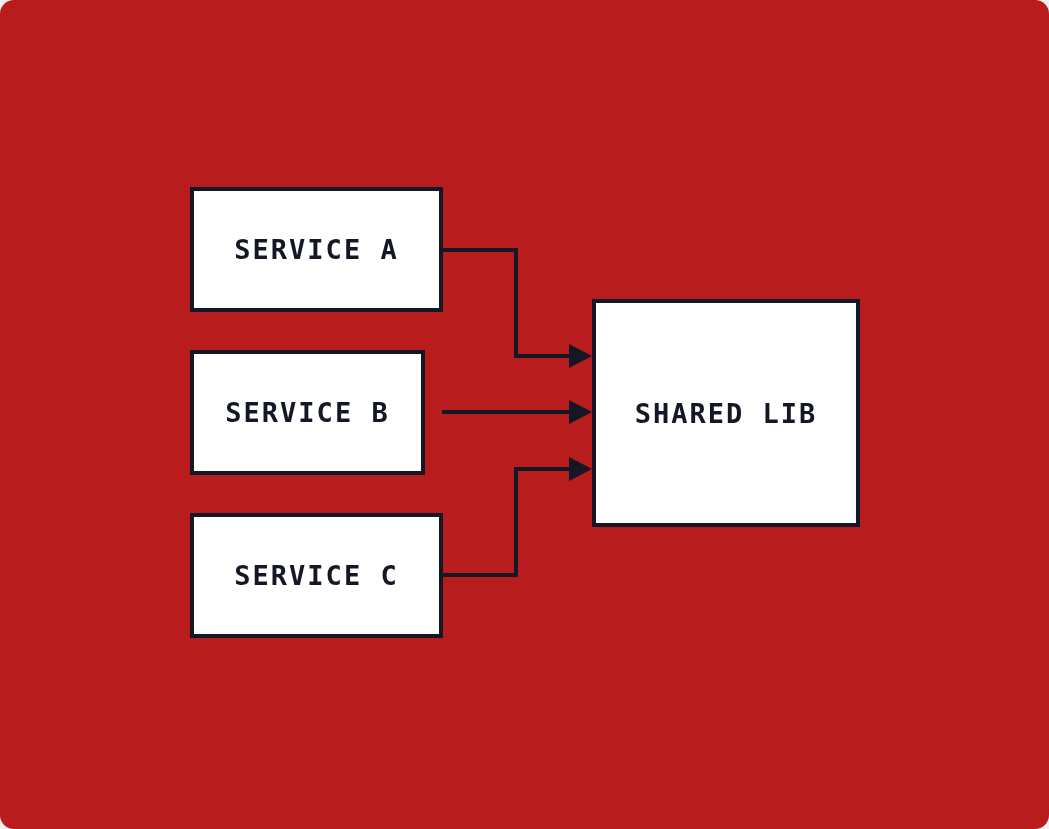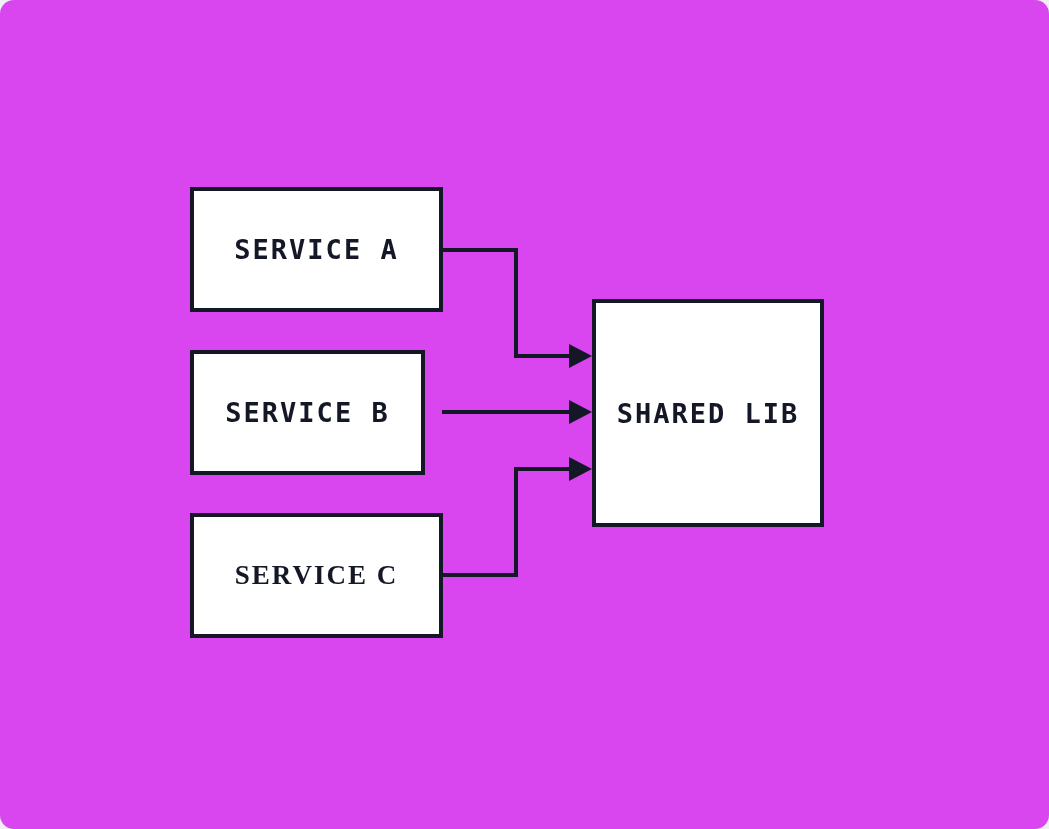--- a/index.html
+++ b/index.html
@@ -5,21 +5,21 @@
   html, body {
     margin: 0;
     padding: 0;
     background: #eef0f2;
     font-family: "DejaVu Sans Mono", "Liberation Mono", monospace;
   }
   .canvas {
     position: relative;
     width: 1049px;
     height: 829px;
-    background: #d946ef;
+    background: #b91c1c;
     border-radius: 14px;
     overflow: hidden;
   }
   .edges-layer {
     position: absolute;
     left: 0;
     top: 0;
     width: 1049px;
     height: 829px;
   }
@@ -46,22 +46,22 @@
   .node-label {
     color: #131726;
     font-weight: 700;
     font-size: 27px;
     letter-spacing: 2px;
     white-space: nowrap;
     user-select: none;
   }
   .node-service-a { left: 190px; top: 187px; width: 253px; height: 125px; }
   .node-service-b { left: 190px; top: 350px; width: 235px; height: 125px; }
-  .node-service-c { left: 190px; top: 513px; width: 253px; height: 125px; font-family: Liberation Serif, serif; }
-  .node-shared-lib { left: 592px; top: 299px; width: 232px; height: 228px; }
+  .node-service-c { left: 190px; top: 513px; width: 253px; height: 125px; }
+  .node-shared-lib { left: 592px; top: 299px; width: 268px; height: 228px; }
 </style>
 </head>
 <body>
 
 <div class="canvas">
 
   <svg class="edges-layer" viewBox="0 0 1049 829" xmlns="http://www.w3.org/2000/svg">
 
     <g>
       <polyline class="edge-line" points="442,250 516,250 516,356 571,356"></polyline>

